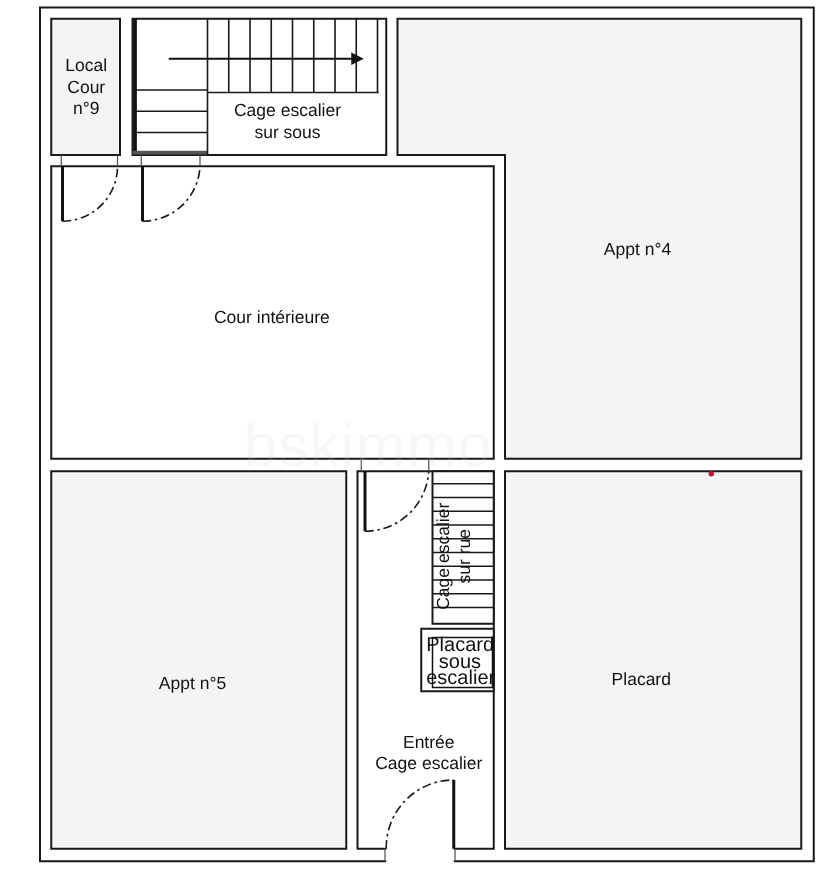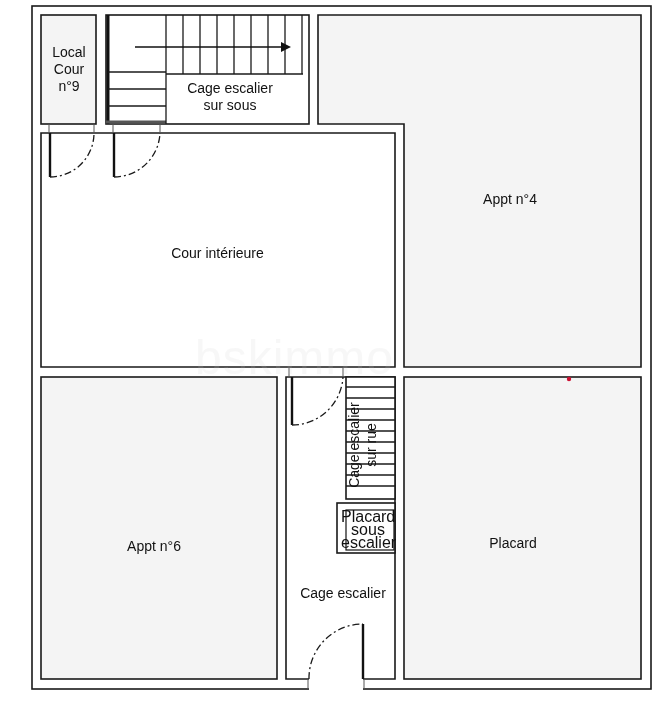--- a/index.html
+++ b/index.html
@@ -112,26 +112,27 @@
   <div>Local</div>
   <div>Cour</div>
   <div>n°9</div>
 </div>
 <div class="lbl" style="left:175px; top:80px; width:110px;">
   <div>Cage escalier</div>
   <div>sur sous</div>
 </div>
 <div class="lbl" style="left:460px; top:191px; width:100px;">Appt n°4</div>
 <div class="lbl" style="left:150px; top:245px; width:135px;">Cour intérieure</div>
-<div class="lbl" style="left:104px; top:538px; width:100px;">Appt n°6</div>
+<div class="lbl" style="left:104px; top:538px; width:100px;">Appt n°5</div>
 <div class="lbl" style="left:308px; top:428px; width:110px; transform: rotate(-90deg); transform-origin: center;">
   <div>Cage escalier</div>
   <div>sur rue</div>
 </div>
 <div class="lbl lbl-sm" style="left:341px; top:510px; width:54px;">
   <div>Placard</div>
   <div>sous</div>
   <div>escalier</div>
 </div>
 <div class="lbl" style="left:473px; top:535px; width:80px;">Placard</div>
 <div class="lbl" style="left:288px; top:585px; width:110px;">
+  <div>Entrée</div>
   <div>Cage escalier</div>
 </div>
 
 </body></html>

